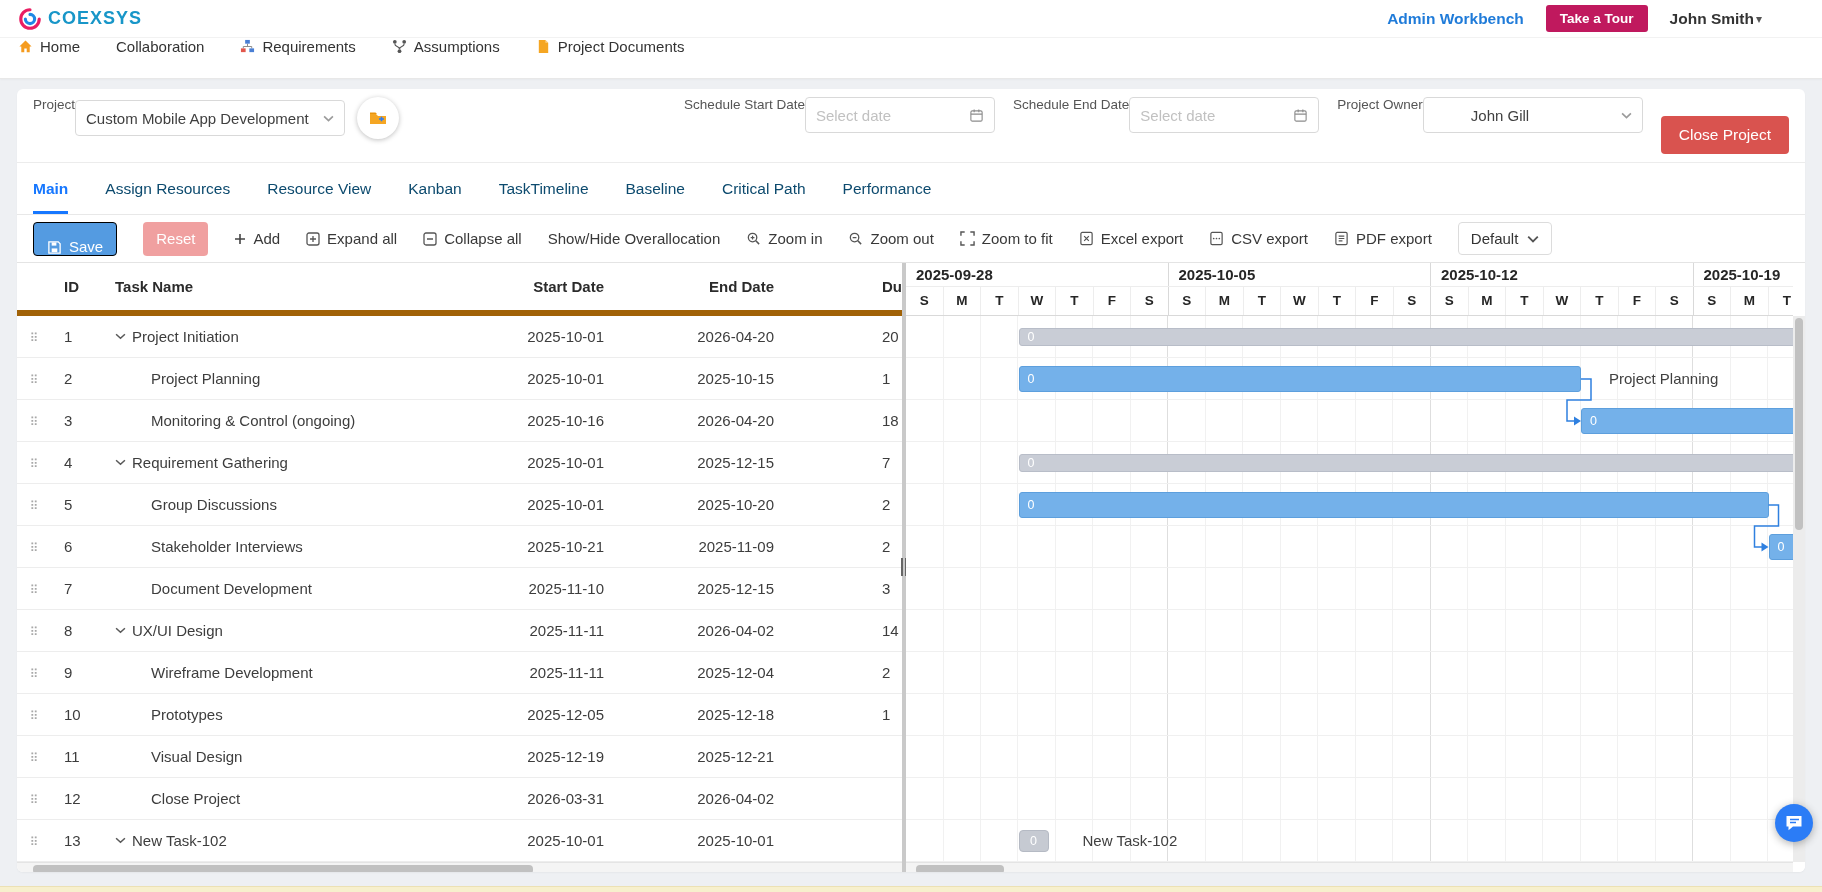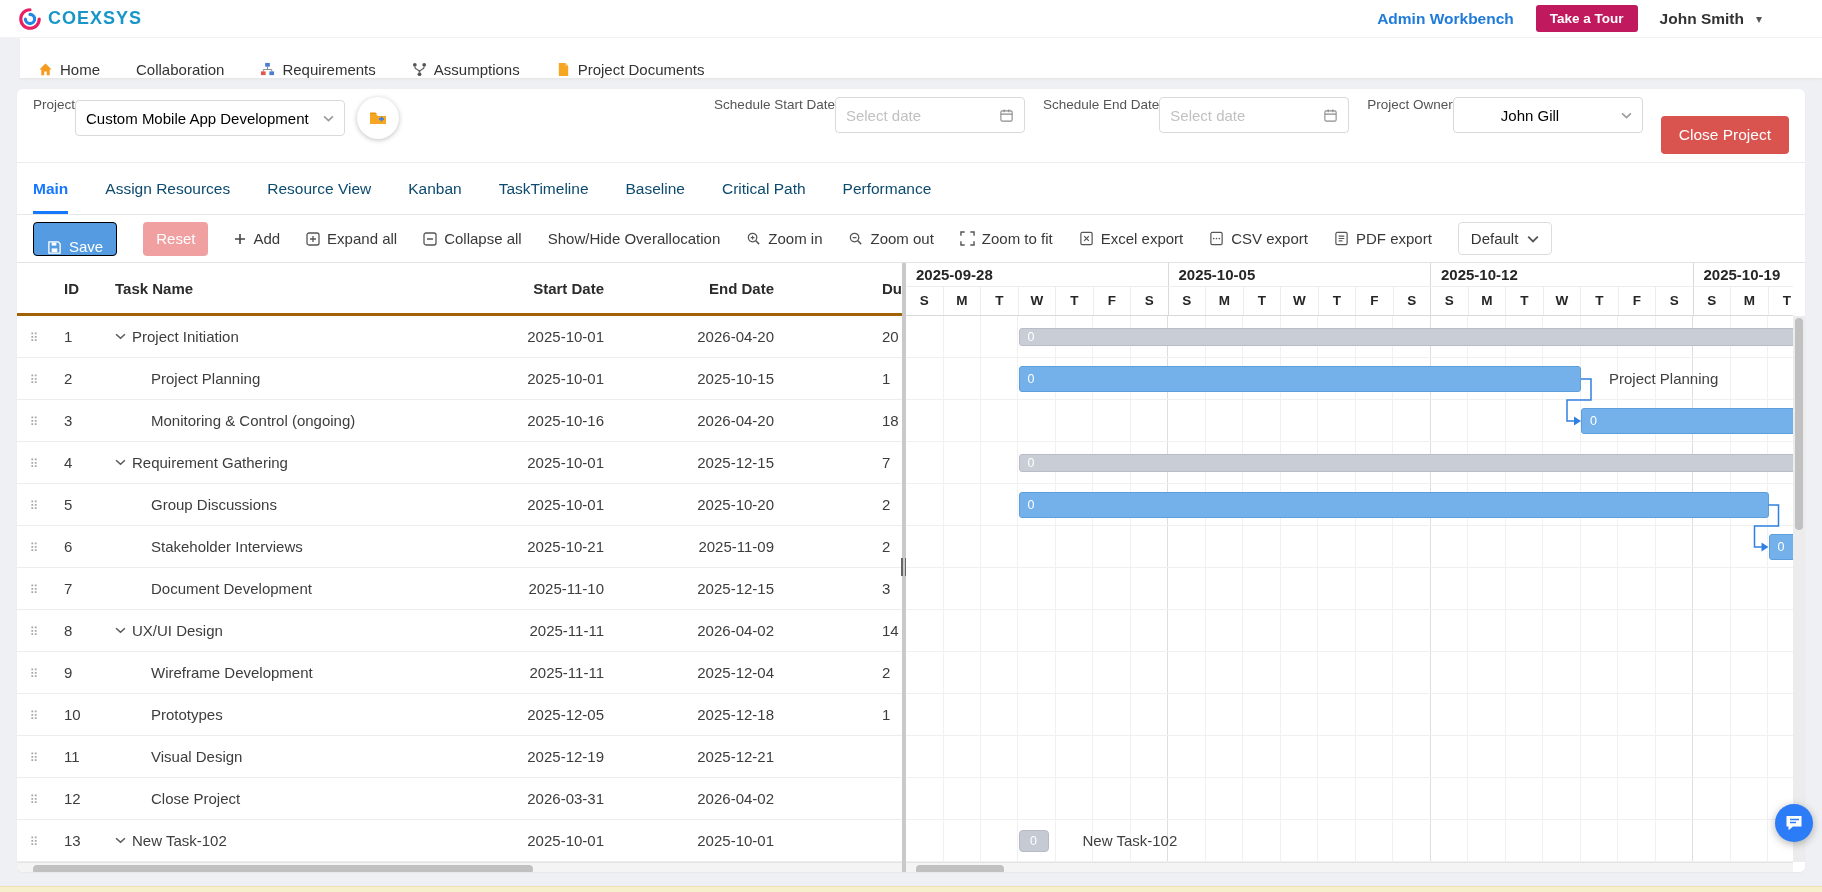--- a/index.html
+++ b/index.html
@@ -10,39 +10,39 @@
   }
   
   .topbar{height:38px;background:#fff;display:flex;align-items:center;justify-content:space-between;
           padding:0 60px 0 18px;border-bottom:1px solid #f2f2f2;}
   .logo{display:flex;align-items:center;gap:6px;cursor:pointer;}
   .logo-text{font-size:18px;font-weight:700;letter-spacing:1px;color:#1896c8;}
   .topbar-right{display:flex;align-items:center;gap:22px;}
   .admin-link{color:#1f7bd9;font-size:15.5px;font-weight:600;cursor:pointer;}
   .tour-btn{background:#c0195e;color:#fff;border:none;border-radius:3px;height:27px;padding:0 14px;
             font-size:13.5px;font-weight:700;cursor:pointer;font-family:inherit;}
-  .user-menu{display:flex;align-items:center;gap:12px;font-size:15.5px;font-weight:700;color:#333;cursor:pointer;}
+  .user-menu{display:flex;align-items:center;gap:2px;font-size:15.5px;font-weight:700;color:#333;cursor:pointer;}
   .user-caret{font-size:12px;color:#555;}
   
-  .navbar{height:41px;background:#fff;display:flex;align-items:flex-end;gap:36px;padding:0 18px;
-          border-bottom:1px solid #e8e8e8;box-shadow:0 1px 2px rgba(0,0,0,.03);margin-left:20px;}
+  .navbar{height:41px;background:#fff;display:flex;align-items:flex-start;gap:36px;padding:0 18px;
+          border-bottom:1px solid #e8e8e8;box-shadow:0 1px 2px rgba(0,0,0,.03);}
   .nav-item{display:flex;align-items:center;gap:7px;font-size:15px;color:#333;cursor:pointer;}
   
   .panel{margin:10px 17px 0;height:783px;background:#fff;border-radius:6px;box-shadow:0 1px 2px rgba(0,0,0,.04);
          overflow:hidden;}
   
   .project-bar{display:flex;justify-content:space-between;align-items:flex-start;padding:8px 16px 8px;
                border-bottom:1px solid #ececec;}
   .fld{display:flex;}
   .fld-label{font-size:13.5px;color:#555;margin-bottom:4px;height:15px;}
   .pb-left-row{display:flex;align-items:center;}
   .select-box{height:36px;border:1px solid #d9d9d9;border-radius:4px;background:#fff;display:flex;
-              align-items:center;justify-content:space-between;padding:0 10px;font-size:15px;color:#000000;cursor:pointer;}
+              align-items:center;justify-content:space-between;padding:0 10px;font-size:15px;color:#404040;cursor:pointer;}
   .select-box.project{width:270px;}
-  .select-box.owner{width:190px;padding-left:47px;}
+  .select-box.owner{width:220px;padding-left:47px;}
   .circle-btn{width:42px;height:42px;border-radius:50%;background:#fff;border:none;margin-left:12px;
               box-shadow:0 1px 5px rgba(0,0,0,.25);display:flex;align-items:center;justify-content:center;cursor:pointer;}
   .pb-right{display:flex;gap:18px;align-items:flex-start;}
   .input-box{width:190px;height:36px;border:1px solid #d9d9d9;border-radius:4px;display:flex;align-items:center;
              padding:0 10px;gap:6px;background:#fff;}
   .input-box input{border:none;outline:none;flex:1;font-size:15px;font-family:inherit;color:#333;min-width:0;}
   .input-box input::placeholder{color:#c1c1c1;}
   .close-btn{margin-top:19px;height:38px;padding:0 18px;background:#d9534f;color:#fff;border:none;border-radius:4px;
              font-size:15.5px;cursor:pointer;font-family:inherit;}
   
@@ -56,21 +56,21 @@
         border:none;font-family:inherit;}
   .save-btn{background:#549be1;border:1px solid #000000;color:#fff;border-radius:4px;height:34px;padding:0 13px;
             display:inline-flex;align-items:flex-end;gap:7px;font-size:15px;cursor:pointer;font-family:inherit;}
   .reset-btn{background:#f0a0a0;border:none;color:#fff;border-radius:4px;height:34px;padding:0 13px;font-size:15px;
              cursor:pointer;font-family:inherit;}
   .viewmode-btn{display:inline-flex;align-items:center;gap:9px;border:1px solid #dcdcdc;border-radius:4px;
                 height:33px;padding:0 12px;font-size:15px;color:#333;cursor:pointer;background:#fff;font-family:inherit;}
   
   .grid{position:relative;height:612px;border-top:1px solid #e4e4e4;}
   .table-pane{position:absolute;left:0;top:0;width:885px;height:599px;overflow:hidden;background:#fff;}
-  .t-header{display:flex;height:53px;align-items:center;border-bottom:3px solid #a16207;font-weight:700;
+  .t-header{display:flex;height:53px;align-items:center;border-bottom:6px solid #a16207;font-weight:700;
             font-size:15px;color:#2b2b2b;}
   .t-row{display:flex;height:42px;align-items:center;border-bottom:1px solid #ededed;font-size:15px;color:#3d3d3d;}
   .cell{overflow:hidden;white-space:nowrap;}
   .c-handle{width:34px;text-align:center;}
   .drag{color:#a8a8a8;font-size:12px;cursor:grab;}
   .c-id{width:56px;padding-left:13px;}
   .c-name{width:336px;padding-left:8px;display:flex;align-items:center;}
   .c-name.lvl1{padding-left:44px;}
   .tree-chev{margin-right:6px;display:inline-flex;cursor:pointer;}
   .c-date{width:170px;text-align:right;padding-right:9px;}

